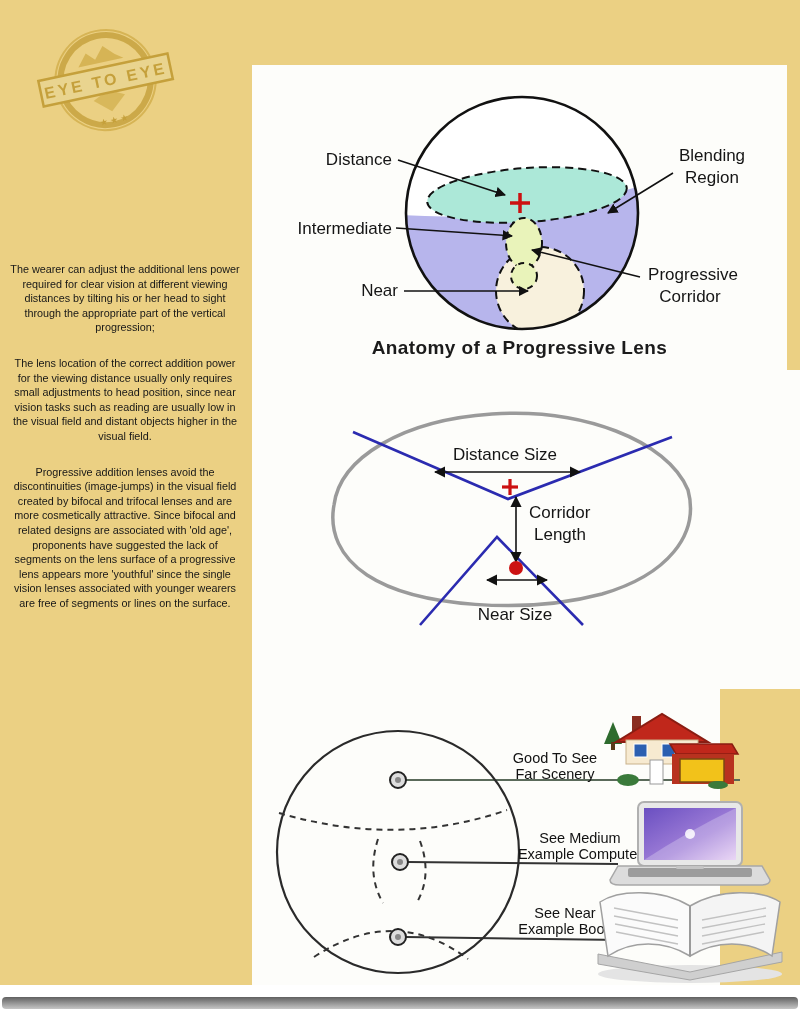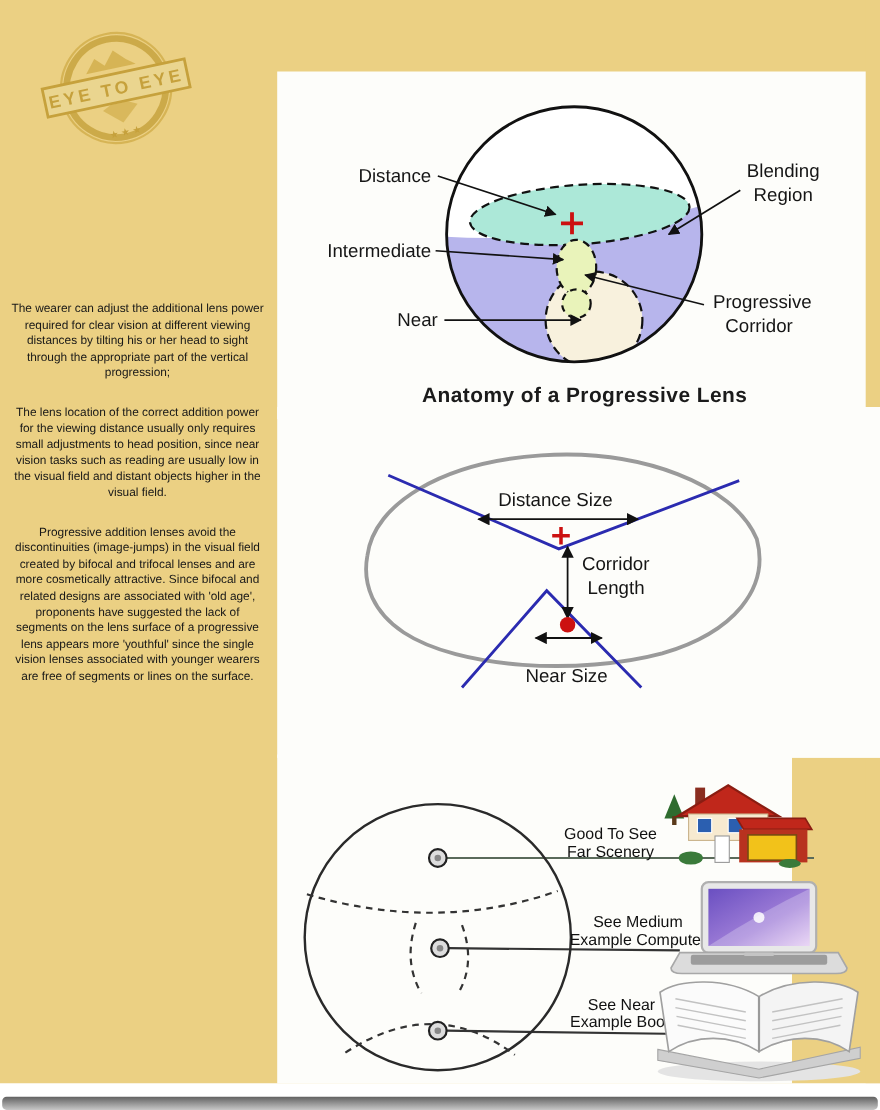--- a/index.html
+++ b/index.html
@@ -3,32 +3,32 @@
 <meta charset="utf-8">
 <style>
   html,body{margin:0;padding:0;}
   #stage{position:relative;width:800px;height:1009px;background:#ffffff;overflow:hidden;
          font-family:"Liberation Sans",sans-serif;}
   .bg-tan{position:absolute;left:0;top:0;width:800px;height:985px;background:#ebd083;}
   .right-strip{position:absolute;left:787px;top:0;width:13px;height:985px;background:#ebd083;}
 
   
   .stamp{position:absolute;left:34px;top:22px;width:145px;height:130px;}
-  .side-text{position:absolute;left:0;top:274px;width:250px;padding:0 9px;box-sizing:border-box;
+  .side-text{position:absolute;left:0;top:262px;width:250px;padding:0 9px;box-sizing:border-box;
              color:#171717;font-size:10.8px;line-height:14.6px;text-align:center;}
   .side-text p{margin:0 0 21px 0;}
 
   
   .panel{position:absolute;background:#fdfdfa;}
   .panel1{left:252px;top:30px;width:535px;height:316px;margin-top:35px;}
   .panel2{left:252px;top:370px;width:604px;height:319px;}
   .panel3{left:252px;top:686px;width:468px;height:299px;}
   .panel-title{position:absolute;left:0;width:100%;text-align:center;color:#1b1b1b;
                font-size:19px;font-weight:bold;letter-spacing:.4px;}
-  .panel1 .panel-title{bottom:10px;padding-left:12px;}
+  .panel1 .panel-title{bottom:22px;}
   .panel2 .panel-title{bottom:12px;}
   svg{display:block;}
   svg text{font-family:"Liberation Sans",sans-serif;}
 
   
   .bottom-band{position:absolute;left:0;top:985px;width:800px;height:24px;background:#ffffff;}
   .bottom-bar{position:absolute;left:2px;right:2px;top:12px;height:12px;border-radius:4px;
               background:linear-gradient(180deg,#606060 0%,#8f8f8f 45%,#c6c6c6 100%);}
 </style>
 </head>

